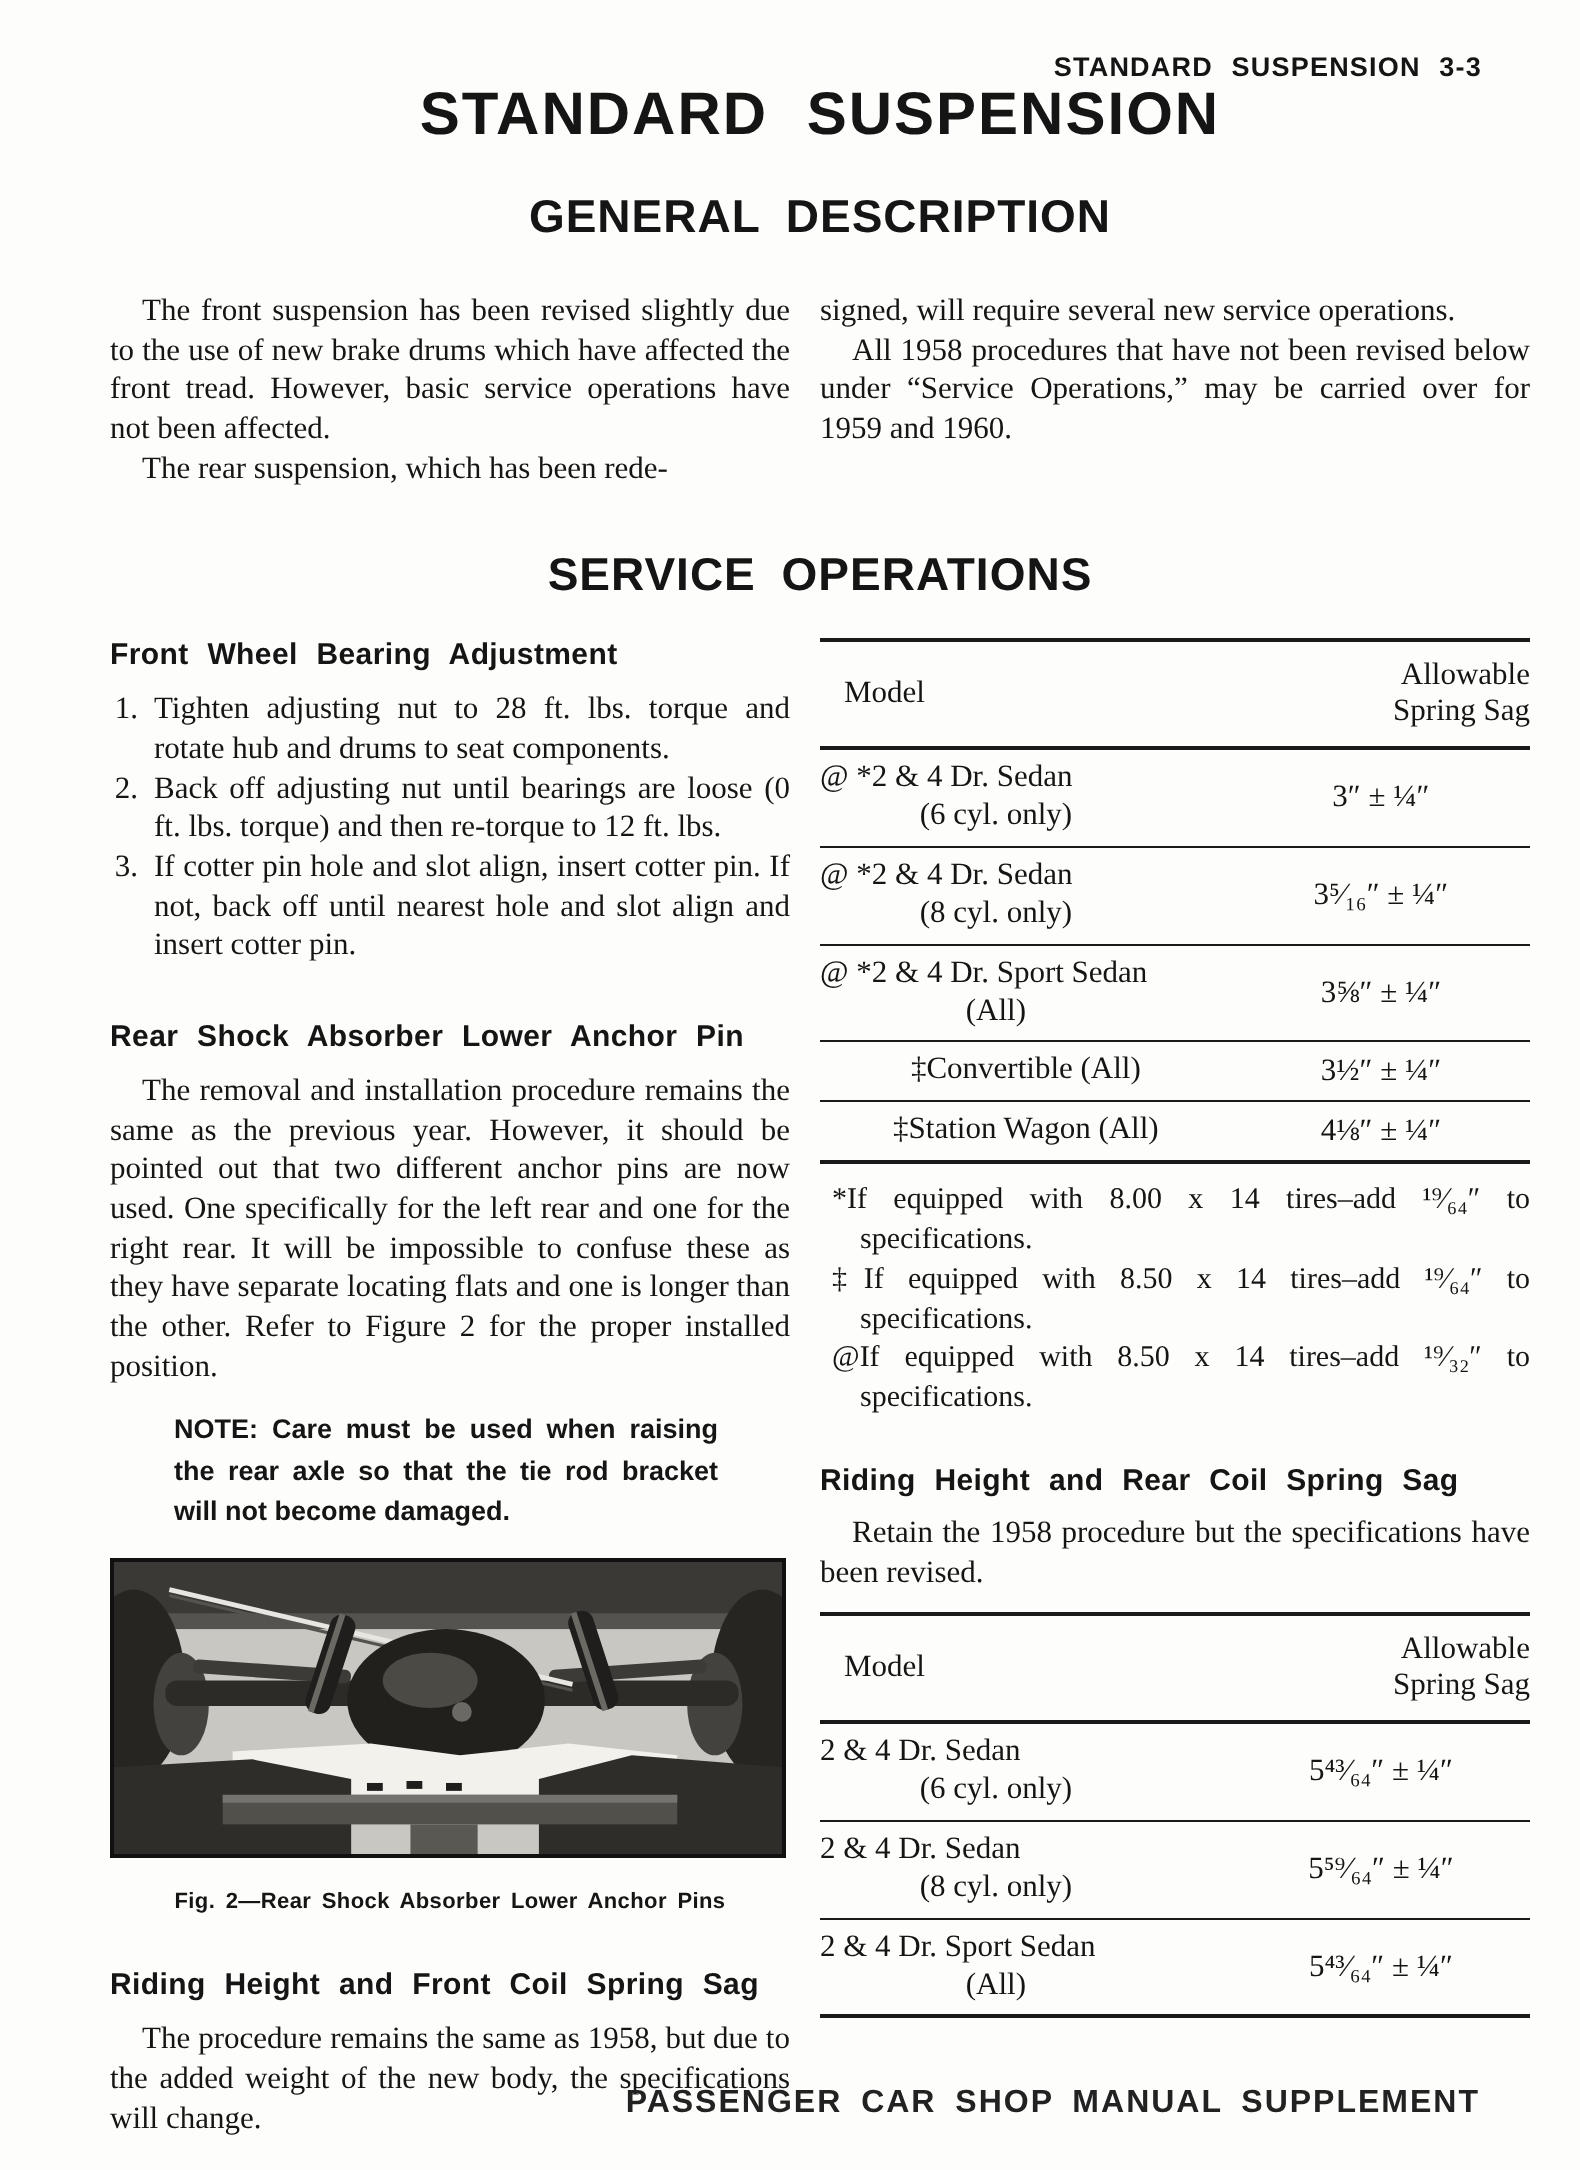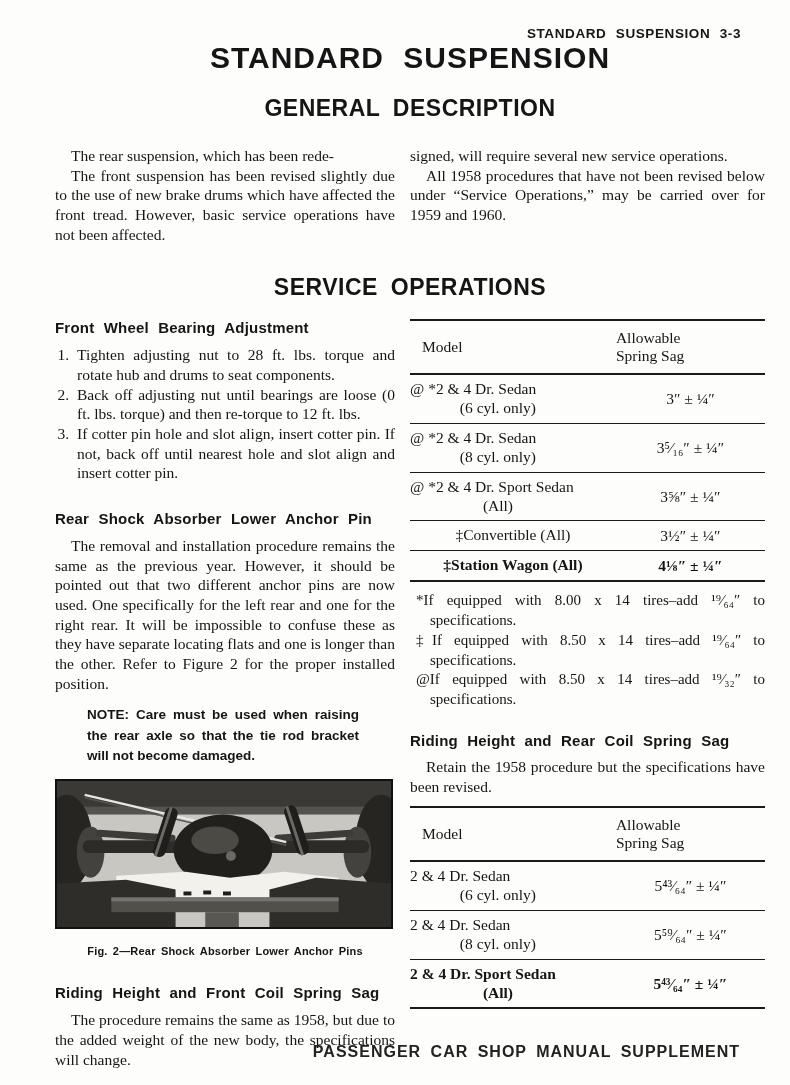--- a/index.html
+++ b/index.html
@@ -95,23 +95,23 @@
     border-top: 2.5px solid #1a1a1a;
     border-bottom: 2.5px solid #1a1a1a;
     font-size: 15.5px;
   }
   table.spec th {
     font-weight: normal;
     border-bottom: 2px solid #1a1a1a;
     padding: 8px 0;
   }
   table.spec th.model-h { text-align: left; padding-left: 12px; width: 58%; }
-  table.spec th.sag-h { text-align: left; line-height: 1.15; }
+  table.spec th.sag-h { text-align: right; line-height: 1.15; }
   table.spec td { border-bottom: 1.8px solid #1a1a1a; padding: 5px 0; vertical-align: middle; }
-  table.spec tr:last-child td { border-bottom: none; font-weight: bold; }
+  table.spec tr:last-child td { border-bottom: none; }
   td.model-c { text-align: left; padding-left: 12px; line-height: 1.22; }
   td.model-c.center { text-align: center; padding-left: 0; }
   td.model-c .line2 { text-align: center; padding-right: 30px; }
   td.sag-c { text-align: center; }
   .footnotes { margin-top: 9px; }
   .fn {
     margin: 0;
     padding-left: 20px;
     text-indent: -14px;
     font-size: 15px;
@@ -137,22 +137,22 @@
 <div class="page">
 
   <div class="header-right">STANDARD SUSPENSION 3-3</div>
 
   <div class="main-title">STANDARD SUSPENSION</div>
 
   <div class="section-title">GENERAL DESCRIPTION</div>
 
   <div class="intro">
     <div class="col-left">
+      <p class="body-text indent">The front suspension has been revised slightly due to the use of new brake drums which have affected the front tread. However, basic service operations have not been affected.</p>
       <p class="body-text indent">The rear suspension, which has been rede-</p>
-      <p class="body-text indent">The front suspension has been revised slightly due to the use of new brake drums which have affected the front tread. However, basic service operations have not been affected.</p>
     </div>
     <div class="col-right">
       <p class="body-text">signed, will require several new service operations.</p>
       <p class="body-text indent">All 1958 procedures that have not been revised below under “Service Operations,” may be carried over for 1959 and 1960.</p>
     </div>
   </div>
 
   <div class="section-title service-title">SERVICE OPERATIONS</div>
 
   <div class="columns">

